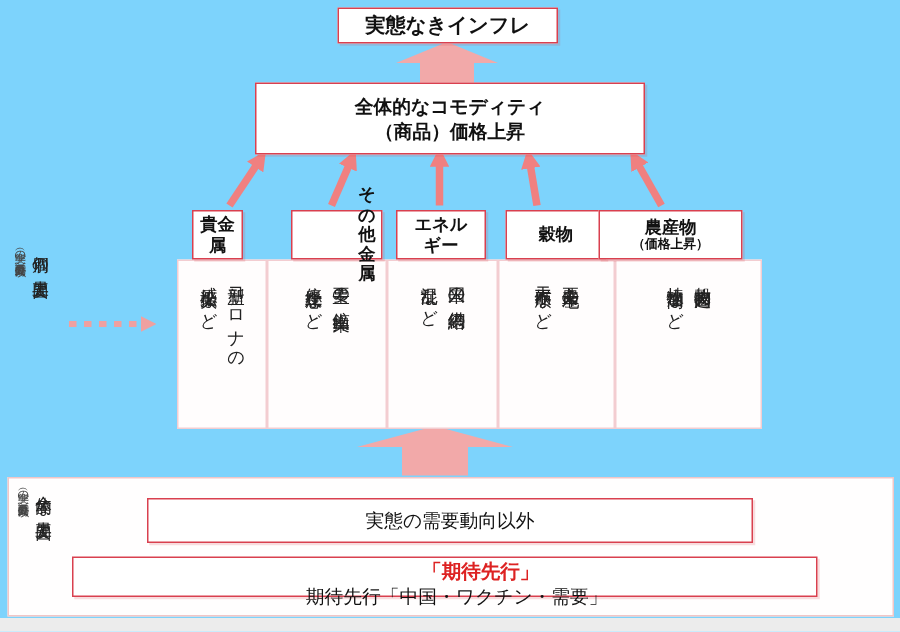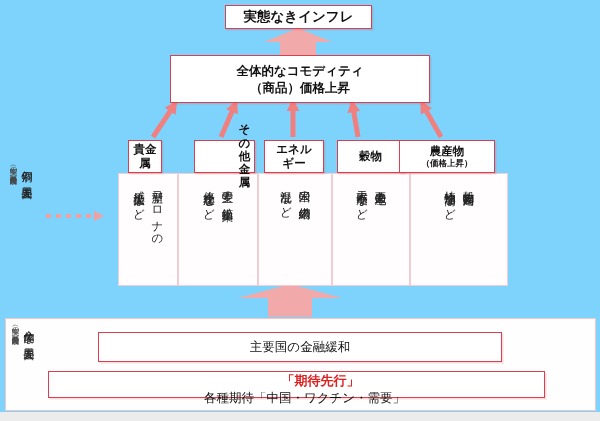--- a/index.html
+++ b/index.html
@@ -138,23 +138,23 @@
   </div>
 
   <div class="bottom-panel"></div>
 
   <div class="side-label lbl-overall vtext">
     <span class="main">全体的な上昇要因</span>
     <span class="sub">（実態の需要動向以外）</span>
   </div>
 
   <div class="rbox monetary">
-    <span>主要国の金融緩和</span>
+    <span>実態の需要動向以外</span>
   </div>
 
   <div class="rbox expect">
     <span class="redlbl">「期待先行」</span>
-    <span class="blacklbl">各種期待「中国・ワクチン・需要」</span>
+    <span class="blacklbl">期待先行「中国・ワクチン・需要」</span>
   </div>
 
   <div class="graystrip"></div>
 
 </div>
 
 </body></html>

